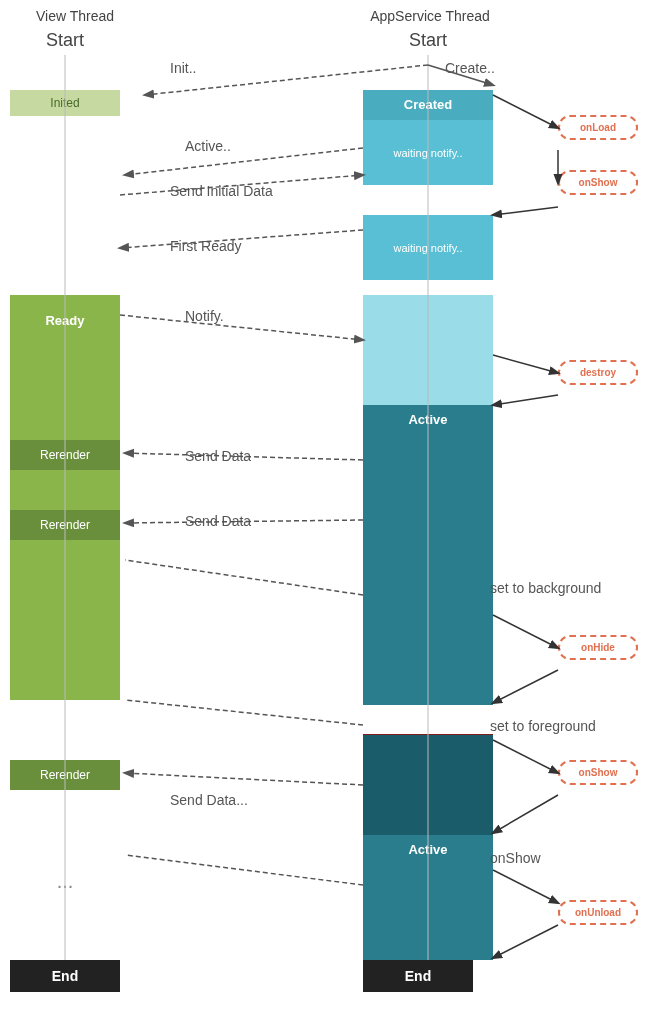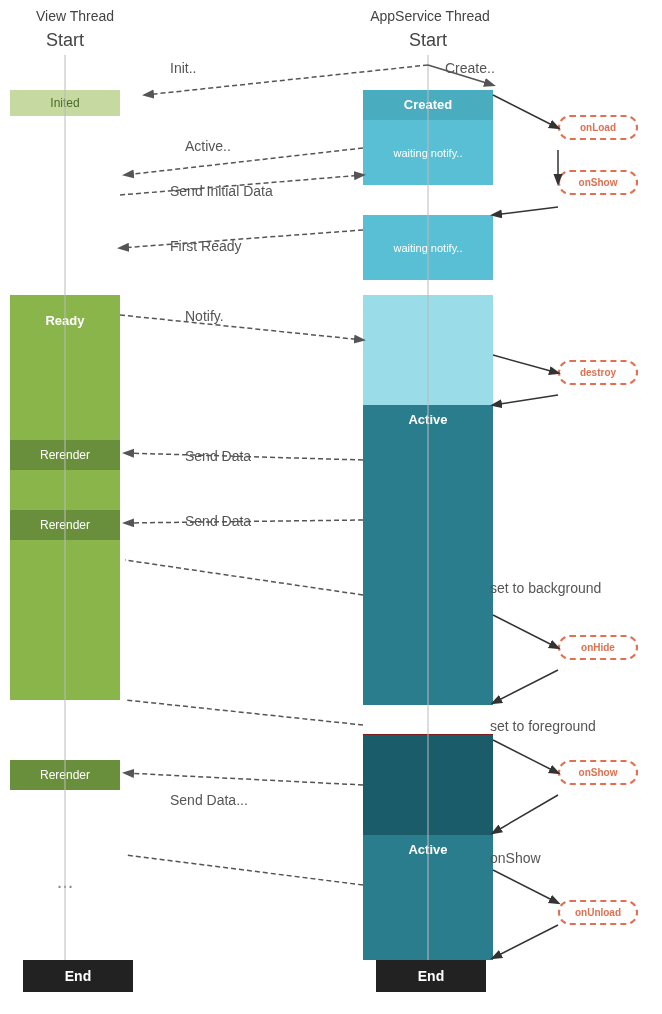--- a/index.html
+++ b/index.html
@@ -112,21 +112,20 @@
     
     .end-block {
       position: absolute;
       width: 110px;
       background: #222;
       color: #fff;
       text-align: center;
       font-size: 14px;
       font-weight: bold;
       padding: 8px 4px;
-      margin-left: 13px;
     }
 
     
     .start-text {
       position: absolute;
       font-size: 18px;
       color: #444;
       text-align: center;
     }
 

